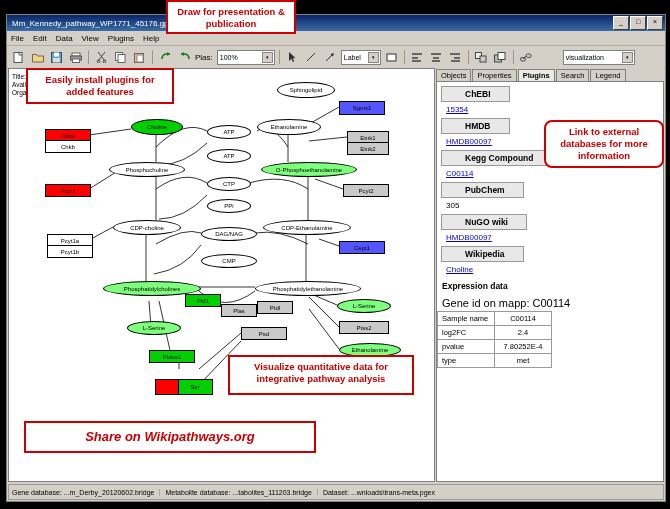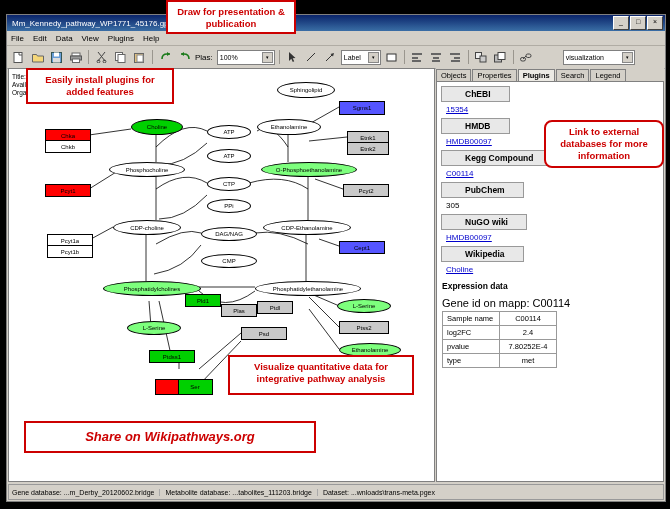--- a/index.html
+++ b/index.html
@@ -24,21 +24,21 @@
   .tabs{display:flex;gap:1px;font-size:7.5px;padding-top:1px;}
   .tab{background:#d4d0c8;border:1px solid #808080;border-bottom:none;padding:1px 4px;}
   .tab.active{background:#eceae4;font-weight:bold;}
   .rcontent{flex:1;background:#fff;border:1px solid #808080;overflow:hidden;position:relative;font-size:8px;}
   .dbbox{margin:4px 4px 0 4px;}
   .dbhead{display:inline-block;background:#e8e8e8;border:1px solid #999;padding:2px 18px 2px 23px;font-weight:bold;font-size:8.5px;}
   .dblink{color:#0000cc;text-decoration:underline;font-size:8px;margin:3px 0 0 5px;display:block;}
   .dbplain{font-size:8px;margin:3px 0 0 5px;display:block;}
   .exprhead{font-weight:bold;font-size:8.5px;margin:7px 0 0 5px;}
   .geneid{font-size:11px;margin:6px 0 2px 5px;}
-  table.exp{border-collapse:collapse;margin-left:5px;font-size:7.5px;padding-left:32px;}
+  table.exp{border-collapse:collapse;font-size:7.5px;padding-left:32px;}
   table.exp td{border:1px solid #999;padding:1px 4px;height:11px;}
   table.exp td.k{width:48px;}
   table.exp td.v{width:48px;text-align:center;}
   .statusbar{position:absolute;left:1px;right:1px;bottom:1px;height:14px;background:#d4d0c8;border:1px solid #999;font-size:7px;display:flex;align-items:center;padding:0 3px;}
   .sbcell{border-right:1px solid #aaa;padding-right:5px;margin-right:5px;}
   .sidelbl{position:absolute;left:3px;top:4px;font-size:6.5px;line-height:8px;color:#000;}
   
   .node{position:absolute;font-size:6px;text-align:center;line-height:1;display:flex;align-items:center;justify-content:center;border:1px solid #000;}
   .ell{border-radius:50%;background:#fff;}
   .rect{background:#c9c9c9;}

